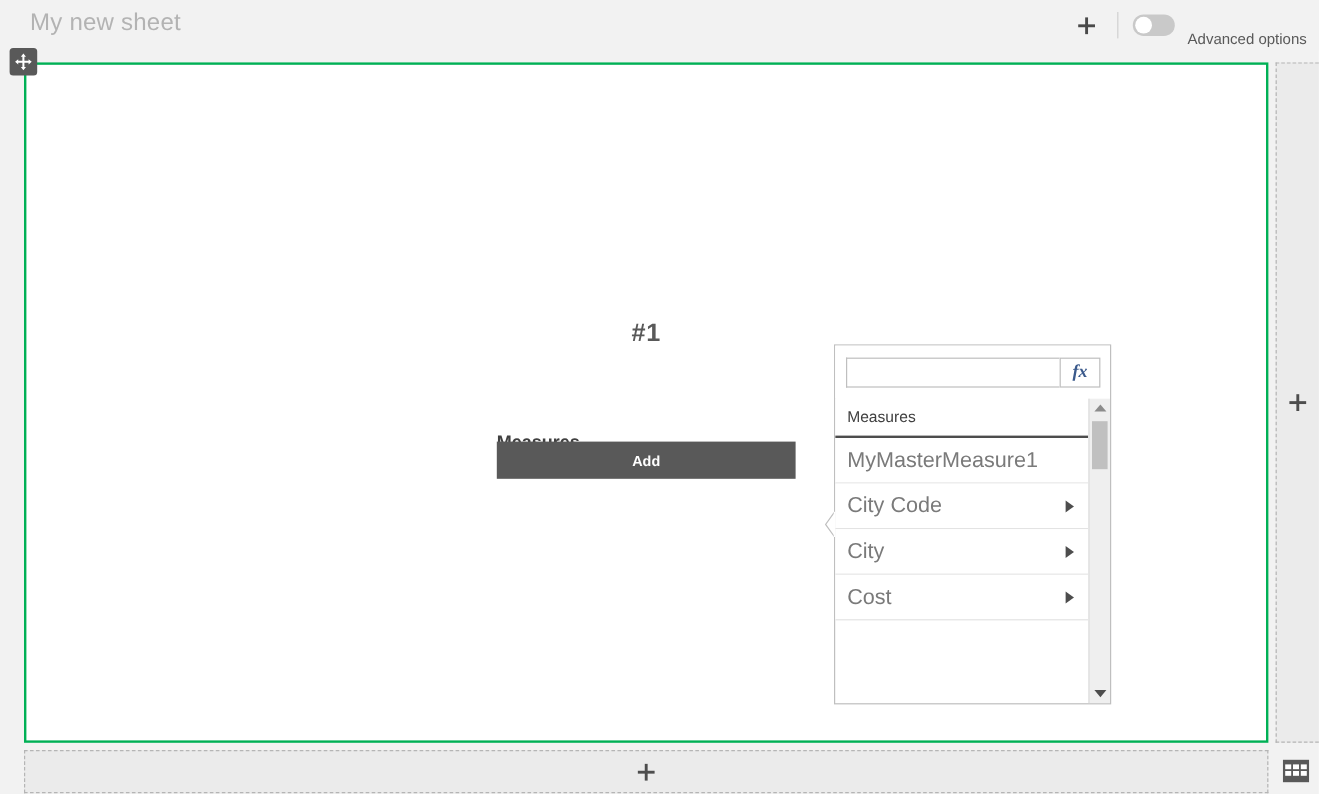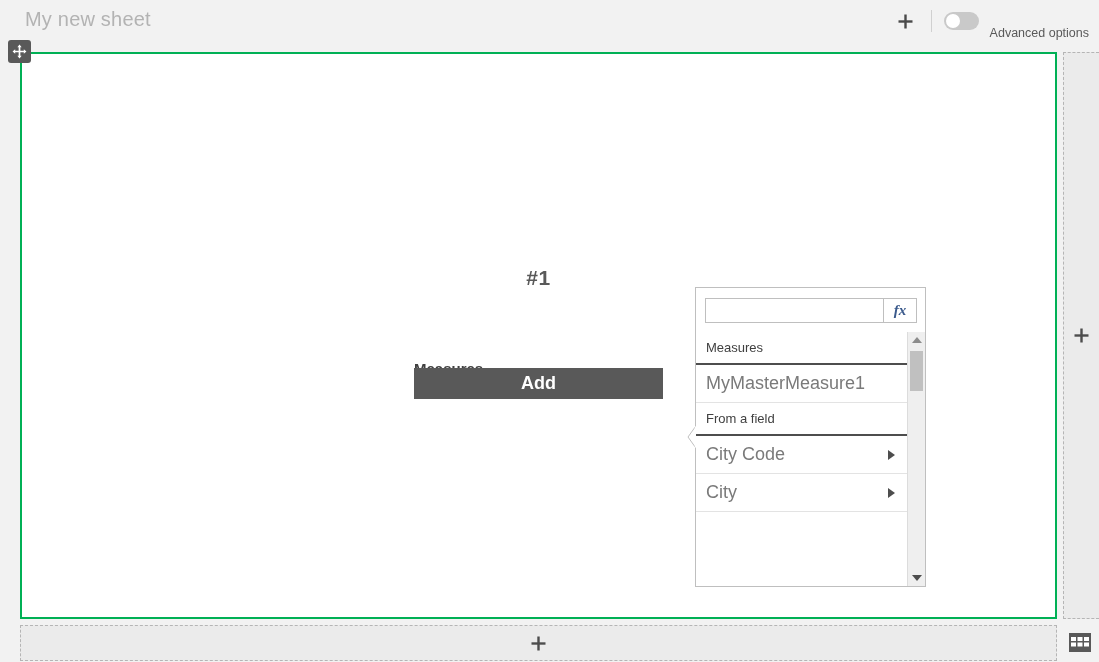--- a/index.html
+++ b/index.html
@@ -114,21 +114,21 @@
     font-size: 15px;
     font-weight: bold;
     color: #404040;
   }
   #add-button {
     position: absolute;
     left: 392px; top: 314px;
     width: 249px; height: 31px;
     background: #595959;
     color: #ffffff;
-    font-size: 18px;
+    font-size: 12px;
     font-weight: bold;
     display: flex;
     align-items: center;
     justify-content: center;
     cursor: pointer;
     user-select: none;
     border: none;
     font-family: "Liberation Sans", sans-serif;
   }
 
@@ -352,28 +352,31 @@
     </div>
 
     <div id="popup-body">
       <div id="popup-list">
 
         <div class="section-header">Measures</div>
         <div class="list-item">
           <span>MyMasterMeasure1</span>
         </div>
 
-        <div class="section-header">From a field</div>
 
         <div class="list-item">
           <span>City Code</span>
           <span class="arrow"></span>
         </div>
         <div class="list-item">
           <span>City</span>
+          <span class="arrow"></span>
+        </div>
+        <div class="list-item">
+          <span>Cost</span>
           <span class="arrow"></span>
         </div>
 
       </div>
 
       <div id="popup-scrollbar">
         <div class="sb-arrow up">
           <span class="sb-tri-up"></span>
         </div>
         <div id="sb-thumb"></div>

